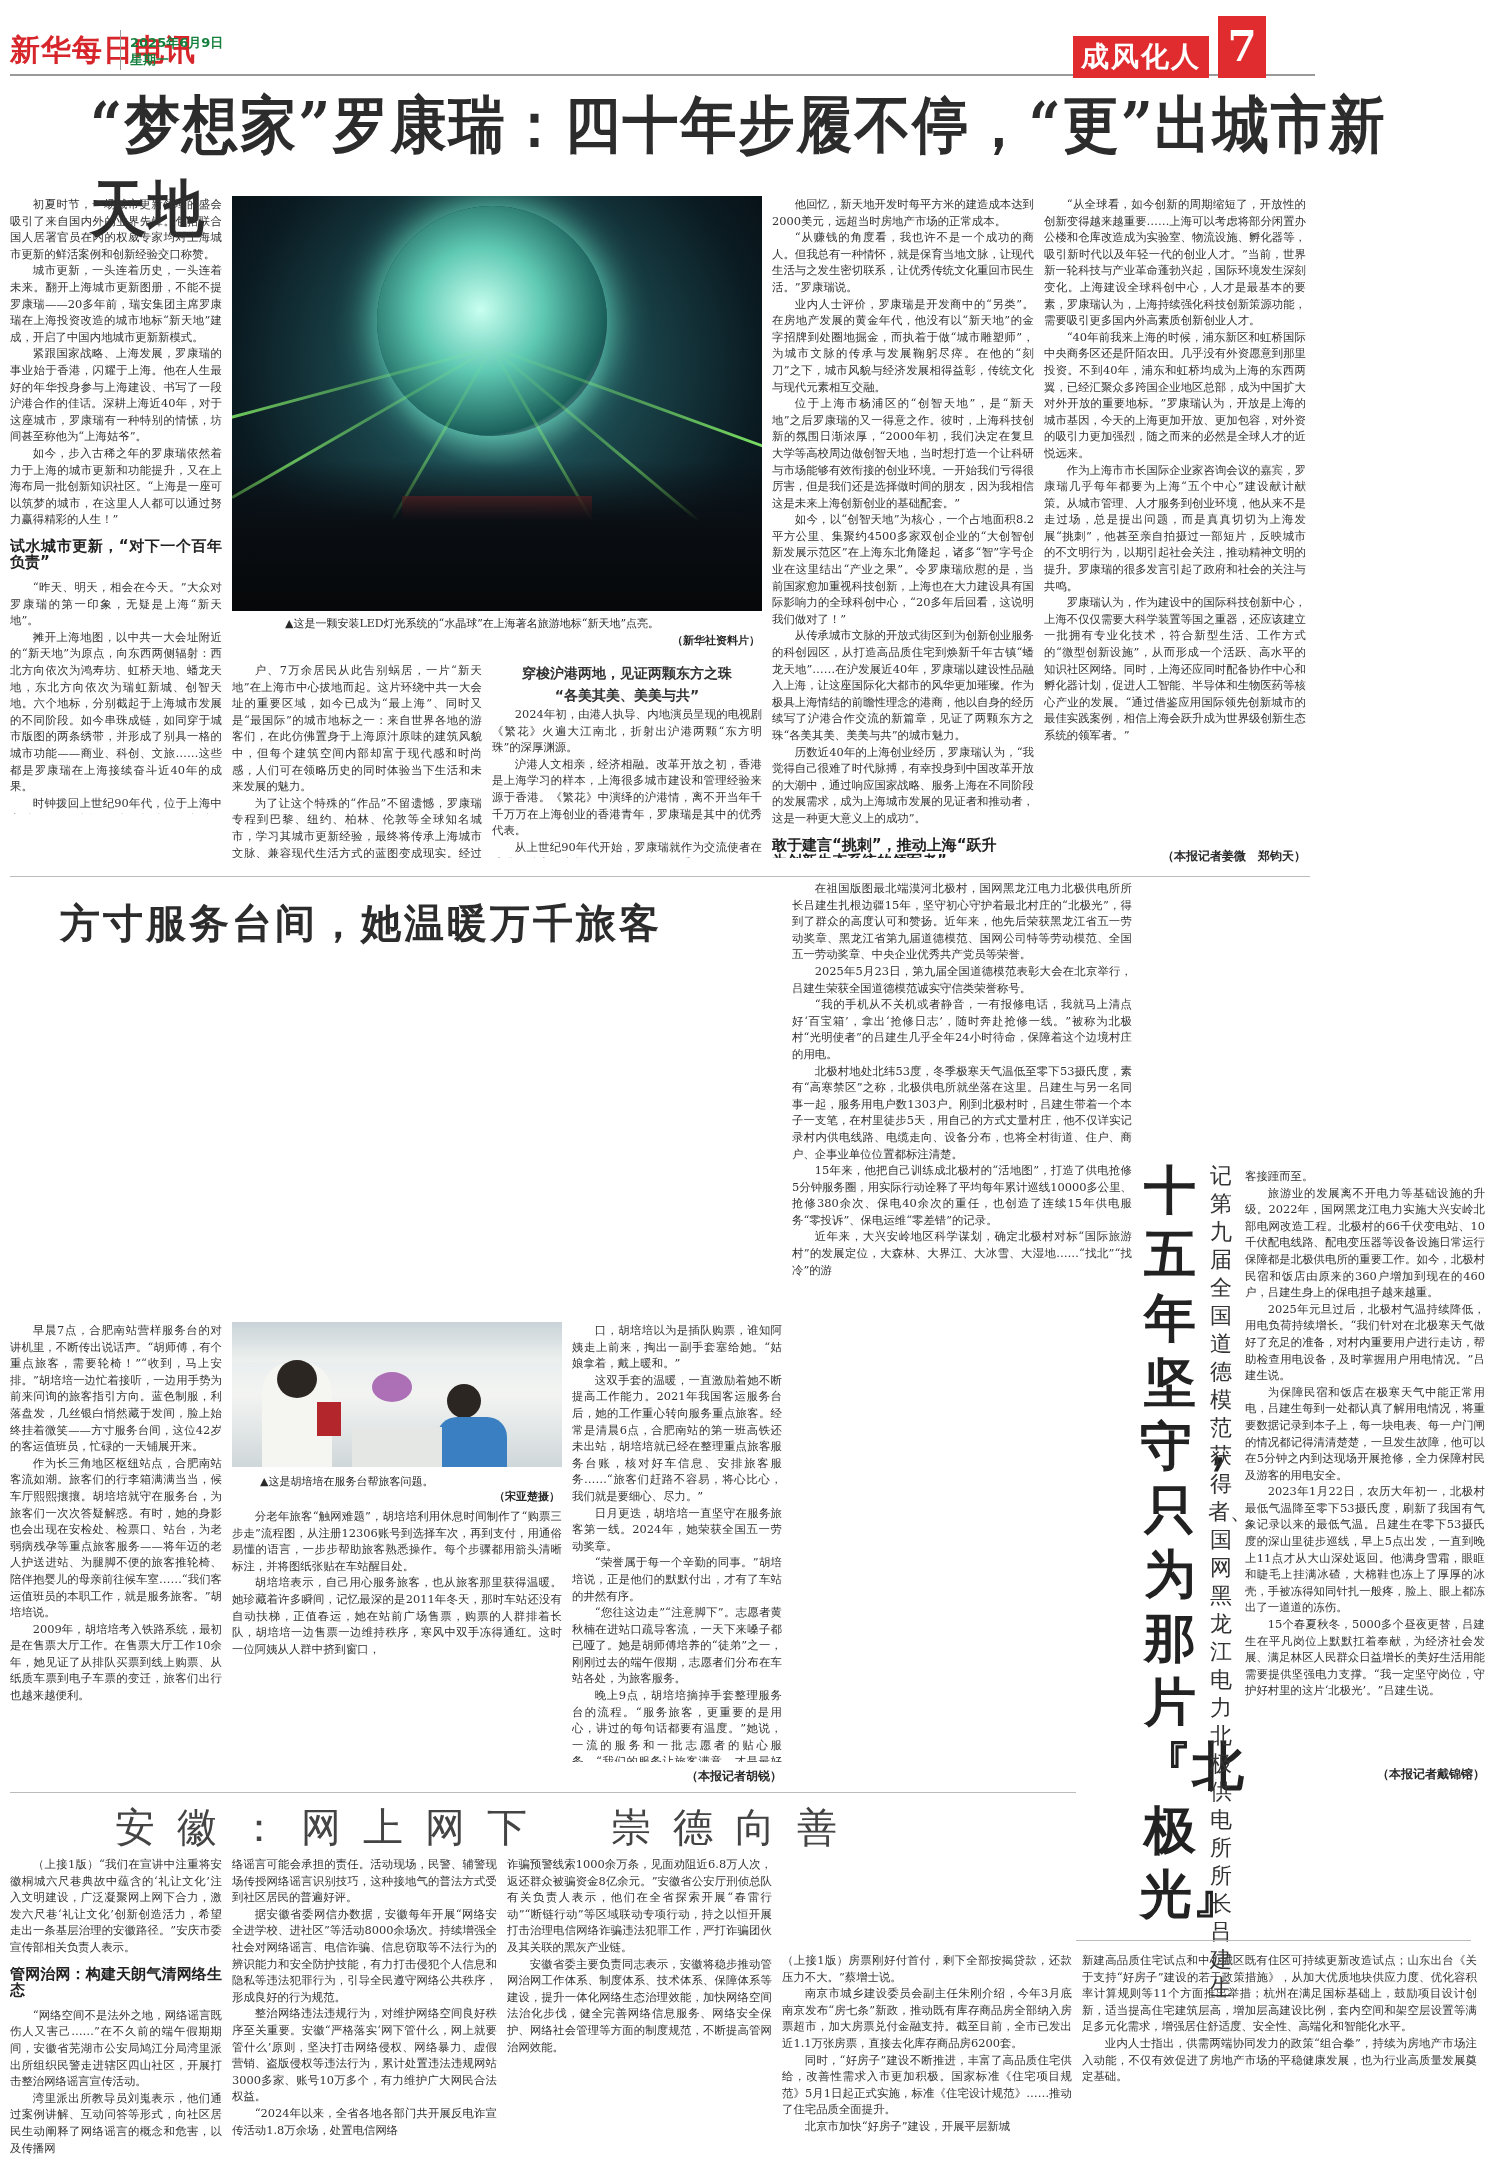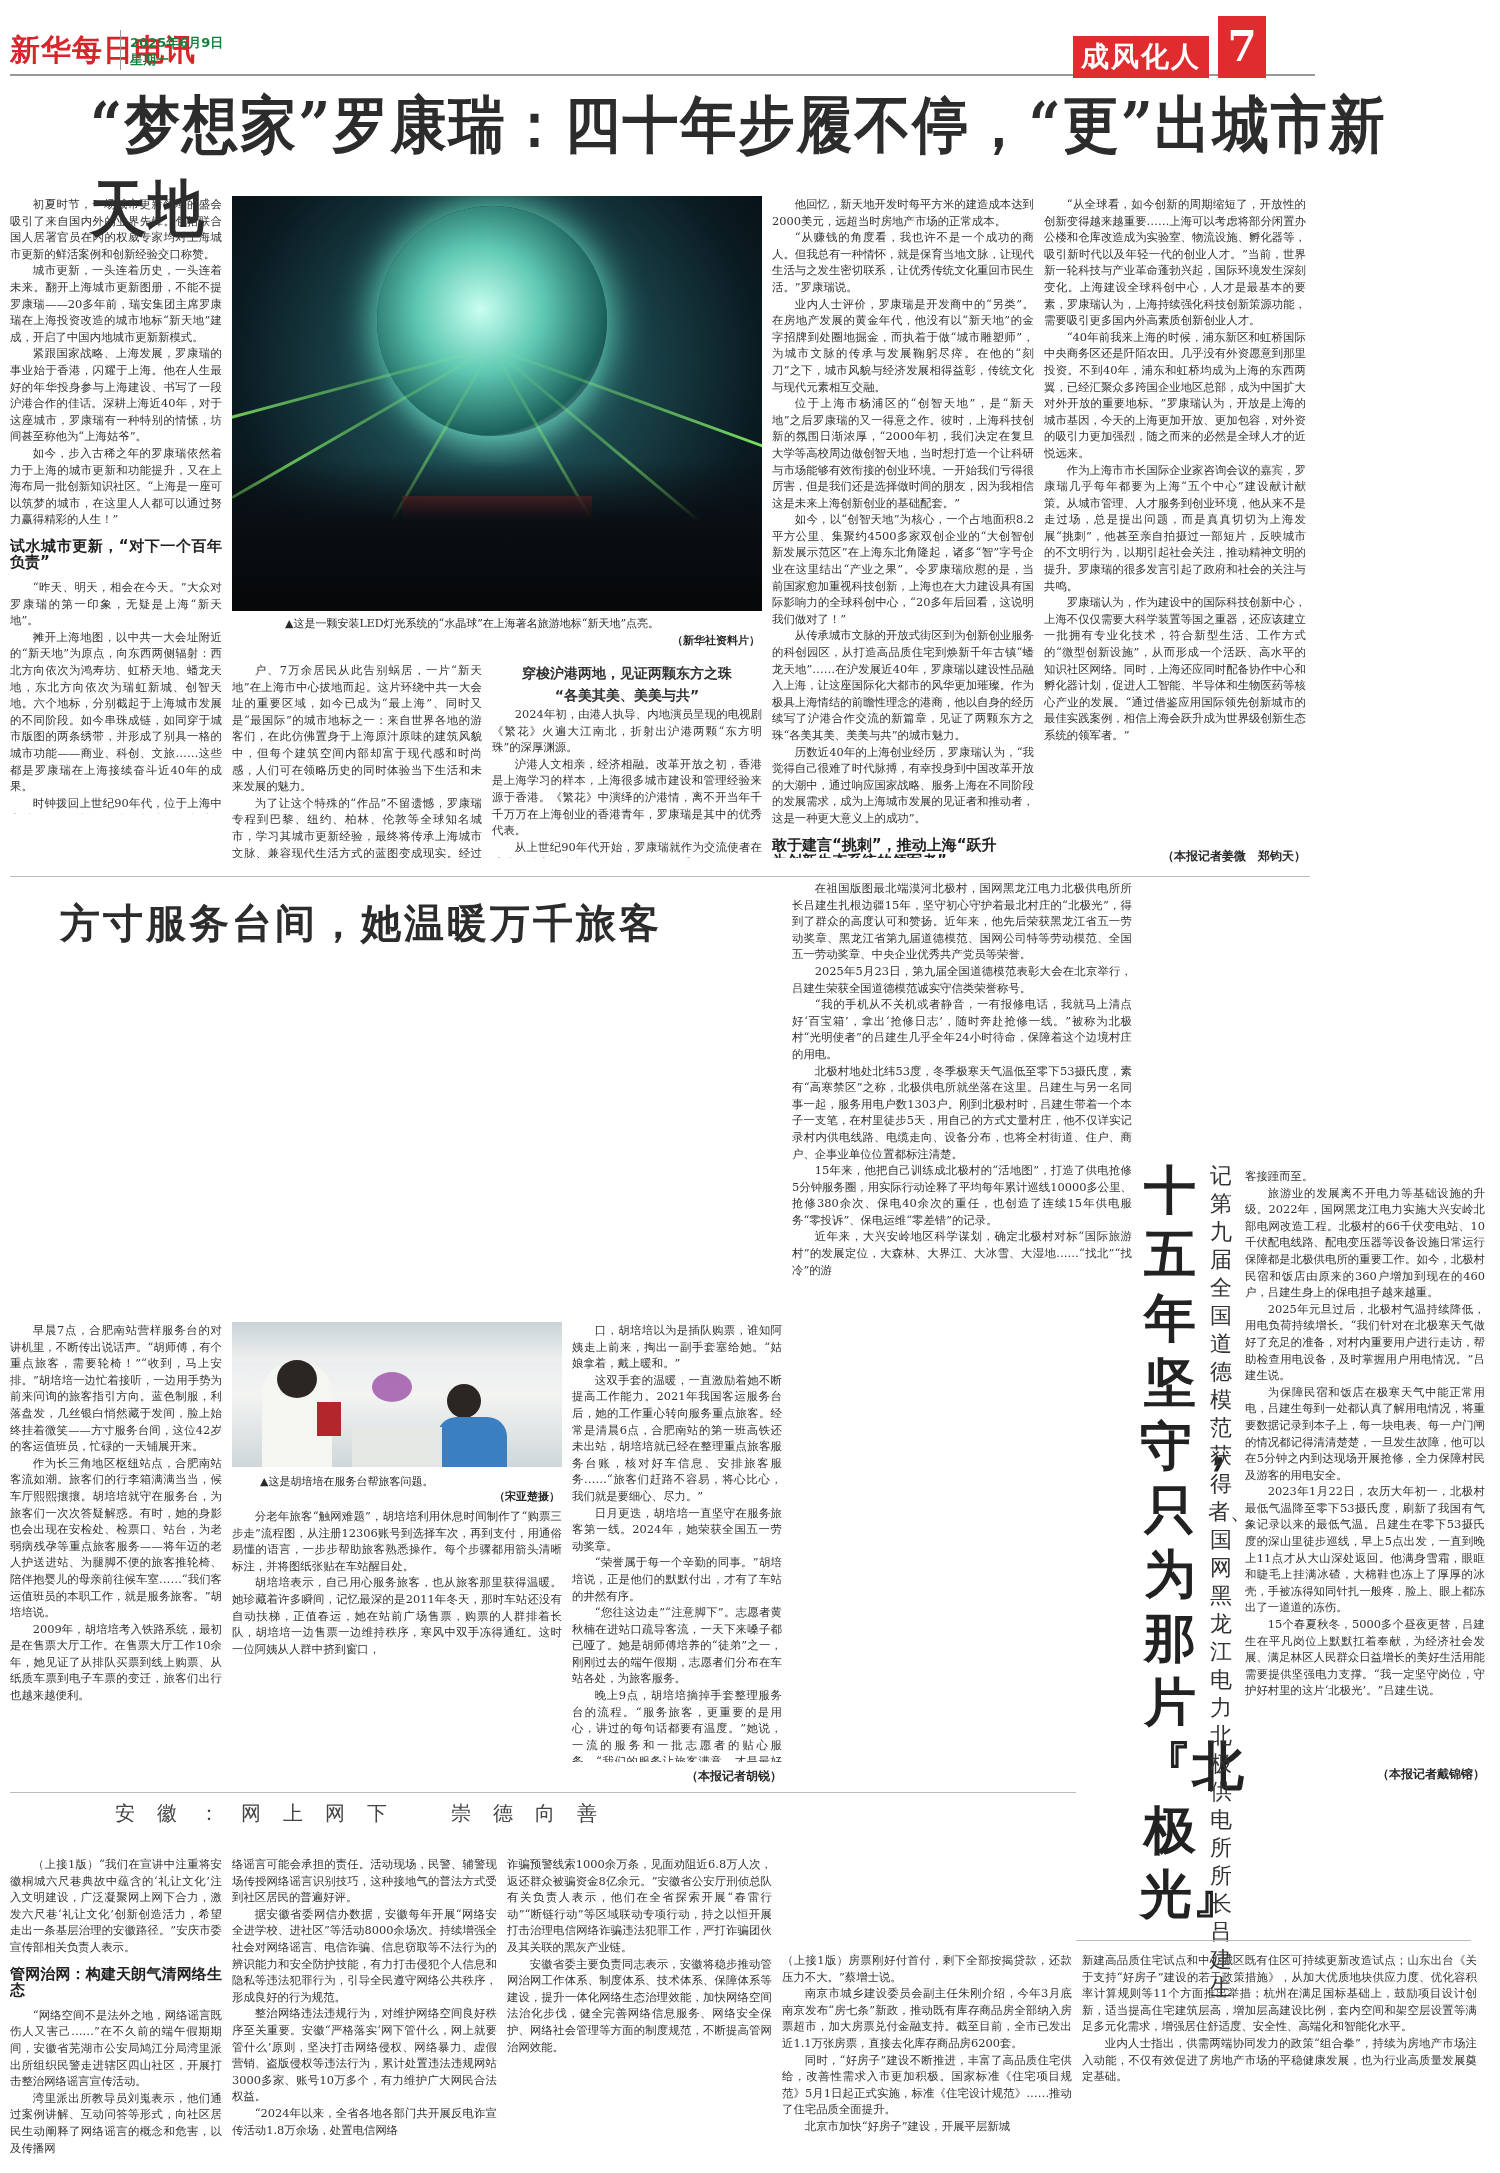--- a/index.html
+++ b/index.html
@@ -23,21 +23,21 @@
   .photo1 .crowd { position: absolute; left: 0; bottom: 0; width: 100%; height: 150px; background: linear-gradient(180deg, rgba(10,15,20,0) 0%, #0a0f14 40%, #060809 100%); }
   .photo1 .stage { position: absolute; left: 170px; top: 300px; width: 190px; height: 60px; background: linear-gradient(180deg, #b33 0%, #622 100%); opacity: .7; }
   .photo1 .stage-text { position: absolute; left: 215px; top: 325px; color: #eee; font-family: "DejaVu Sans", sans-serif; font-size: 13px; font-weight: bold; }
   .caption { font-size: 11px; line-height: 15px; }
   .subhead-center { font-family: "DejaVu Sans", sans-serif; font-weight: bold; font-size: 14px; line-height: 22px; }
   .rule-h { background: #bbb; height: 1px; }
   .headline2 { left: 60px; top: 896px; font-size: 40px; font-weight: bold; color: #2c2c2c; letter-spacing: 3px; font-family: "DejaVu Serif", serif; }
   .photo2 { left: 232px; top: 1322px; width: 330px; height: 145px; overflow: hidden; background: linear-gradient(180deg, #dfe6ea 0%, #f3f4f2 50%, #cfd7da 100%); }
   .vert-head { left: 1140px; top: 1158px; width: 60px; font-family: "DejaVu Serif", serif; font-weight: bold; font-size: 52px; line-height: 64px; color: #222; text-align: center; }
   .vert-sub { left: 1208px; top: 1162px; width: 26px; font-family: "DejaVu Sans", sans-serif; font-size: 22px; line-height: 28px; color: #333; text-align: center; }
-  .anhui-head { left: 115px; top: 1800px; font-family: "DejaVu Sans", sans-serif; font-size: 20px; color: #444; letter-spacing: 22px; }
+  .anhui-head { left: 115px; top: 1800px; font-family: "DejaVu Sans", sans-serif; font-size: 40px; color: #444; letter-spacing: 22px; }
 </style>
 </head>
 <body>
 
 <div class="abs masthead-logo">新华每日电讯</div>
 <div class="abs masthead-sep"></div>
 <div class="abs masthead-date">
   <div>2025年6月9日</div>
   <div>星期一</div>
 </div>

